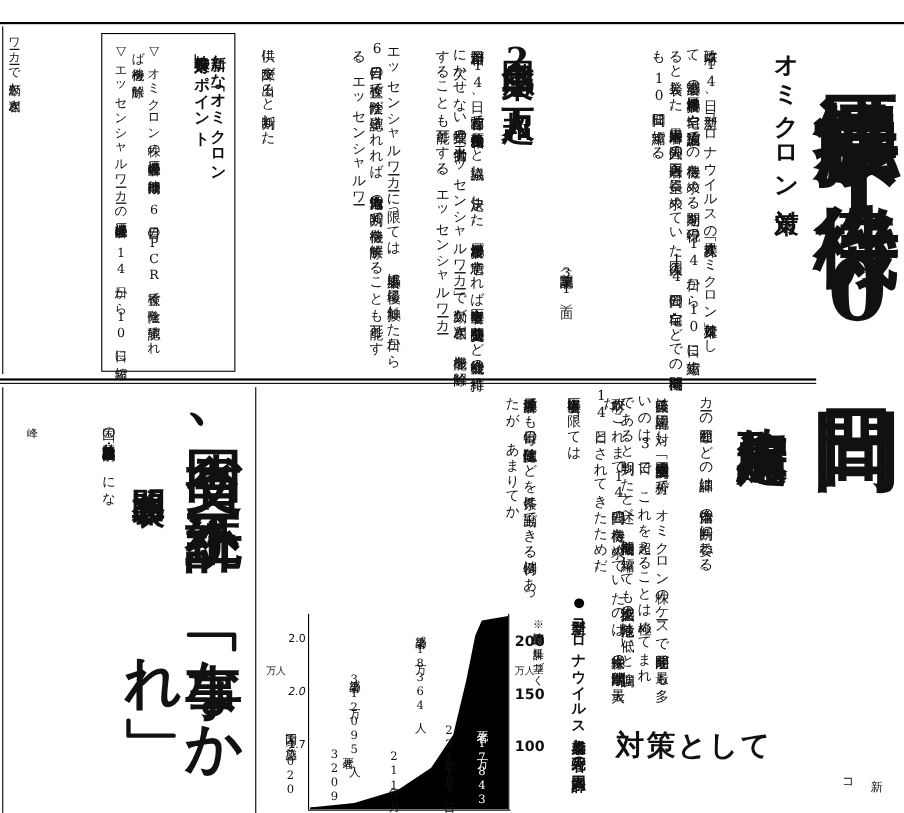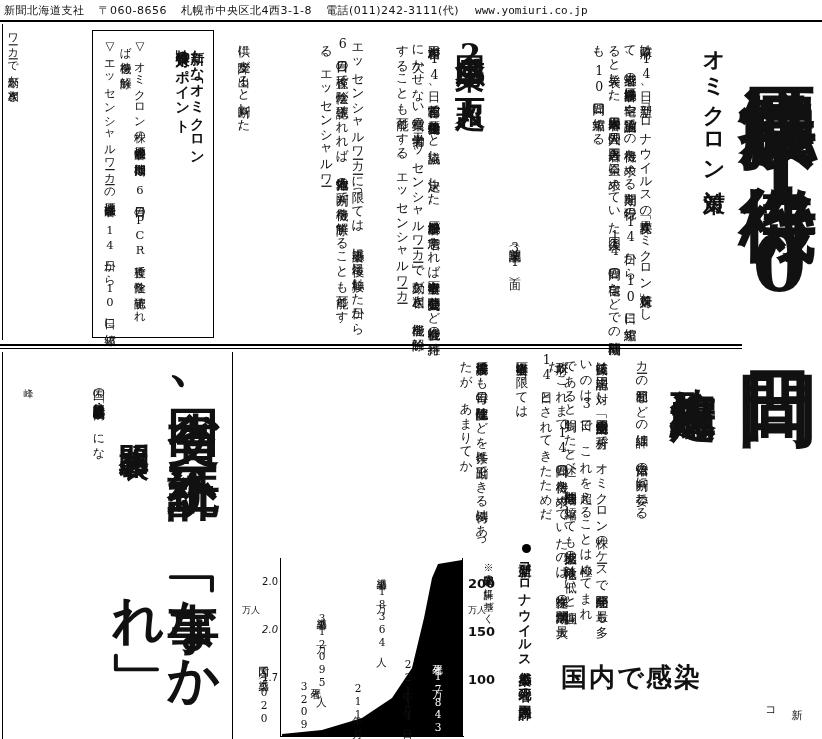--- a/index.html
+++ b/index.html
@@ -157,33 +157,26 @@
 
   
   .rule-v1{position:absolute;left:232px;top:352px;width:1px;height:387px;background:#000;}
   .rule-v2{position:absolute;left:2px;top:352px;width:1px;height:387px;background:#000;}
 </style>
 </head>
 <body>
 
 <div class="page">
 
-  <div class="masthead">
-    <span class="m1">新聞北海道支社</span>
-    <span class="m2">〒060-8656</span>
-    <span class="m3">札幌市中央区北4西3-1-8</span>
-    <span class="m3">電話(011)242-3111(代)</span>
-    <span class="m4">www.yomiuri.co.jp</span>
-  </div>
   <div class="rule-top"></div>
 
   <div class="v headline-main">濃厚接触 待機10日間</div>
   <div class="v headline-sub">政府短縮決定</div>
   <div class="v headline-kicker">オミクロン対策</div>
-  <div class="headline-tail">国内で感染</div>
+  <div class="headline-tail">対策として</div>
 
   <div class="v col lead1">政府は14日、新型コロナウイルスの変異株「オミクロン株」対策として、感染者の濃厚接触者に自宅や宿泊施設での待機を求める期間を現行の14日から10日に短縮すると発表した。日本人帰国者や外国人の再入国者ら全員に求めていた入国後14日間の自宅などでの待機期間も、10日間に短縮する。</div>
   <div class="v col rel">〈関連記事31面〉</div>
 
   <div class="v col r1">カーの範囲などの詳細は、自治体の判断に委ねる。</div>
   <div class="v col r2">後藤氏は記者団に対し、「国立感染症研究所の分析で、オミクロン株のケースで発症間隔が最も多いのは3日で、これを超えることは極めてまれであると判明した」と述べ、待機期間を短縮しても感染拡大の危険性は低いと強調した。</div>
   <div class="v col r3">政府がこれまで14日間の待機を求めていたのは、従来株の潜伏期間が最大14日とされてきたためだ。</div>
   <div class="v col r4">医療従事者に限っては、</div>
   <div class="v col r5">濃厚接触者でも毎日の陰性確認などを条件に出勤できる特例はあったが、あまりてか</div>
 

